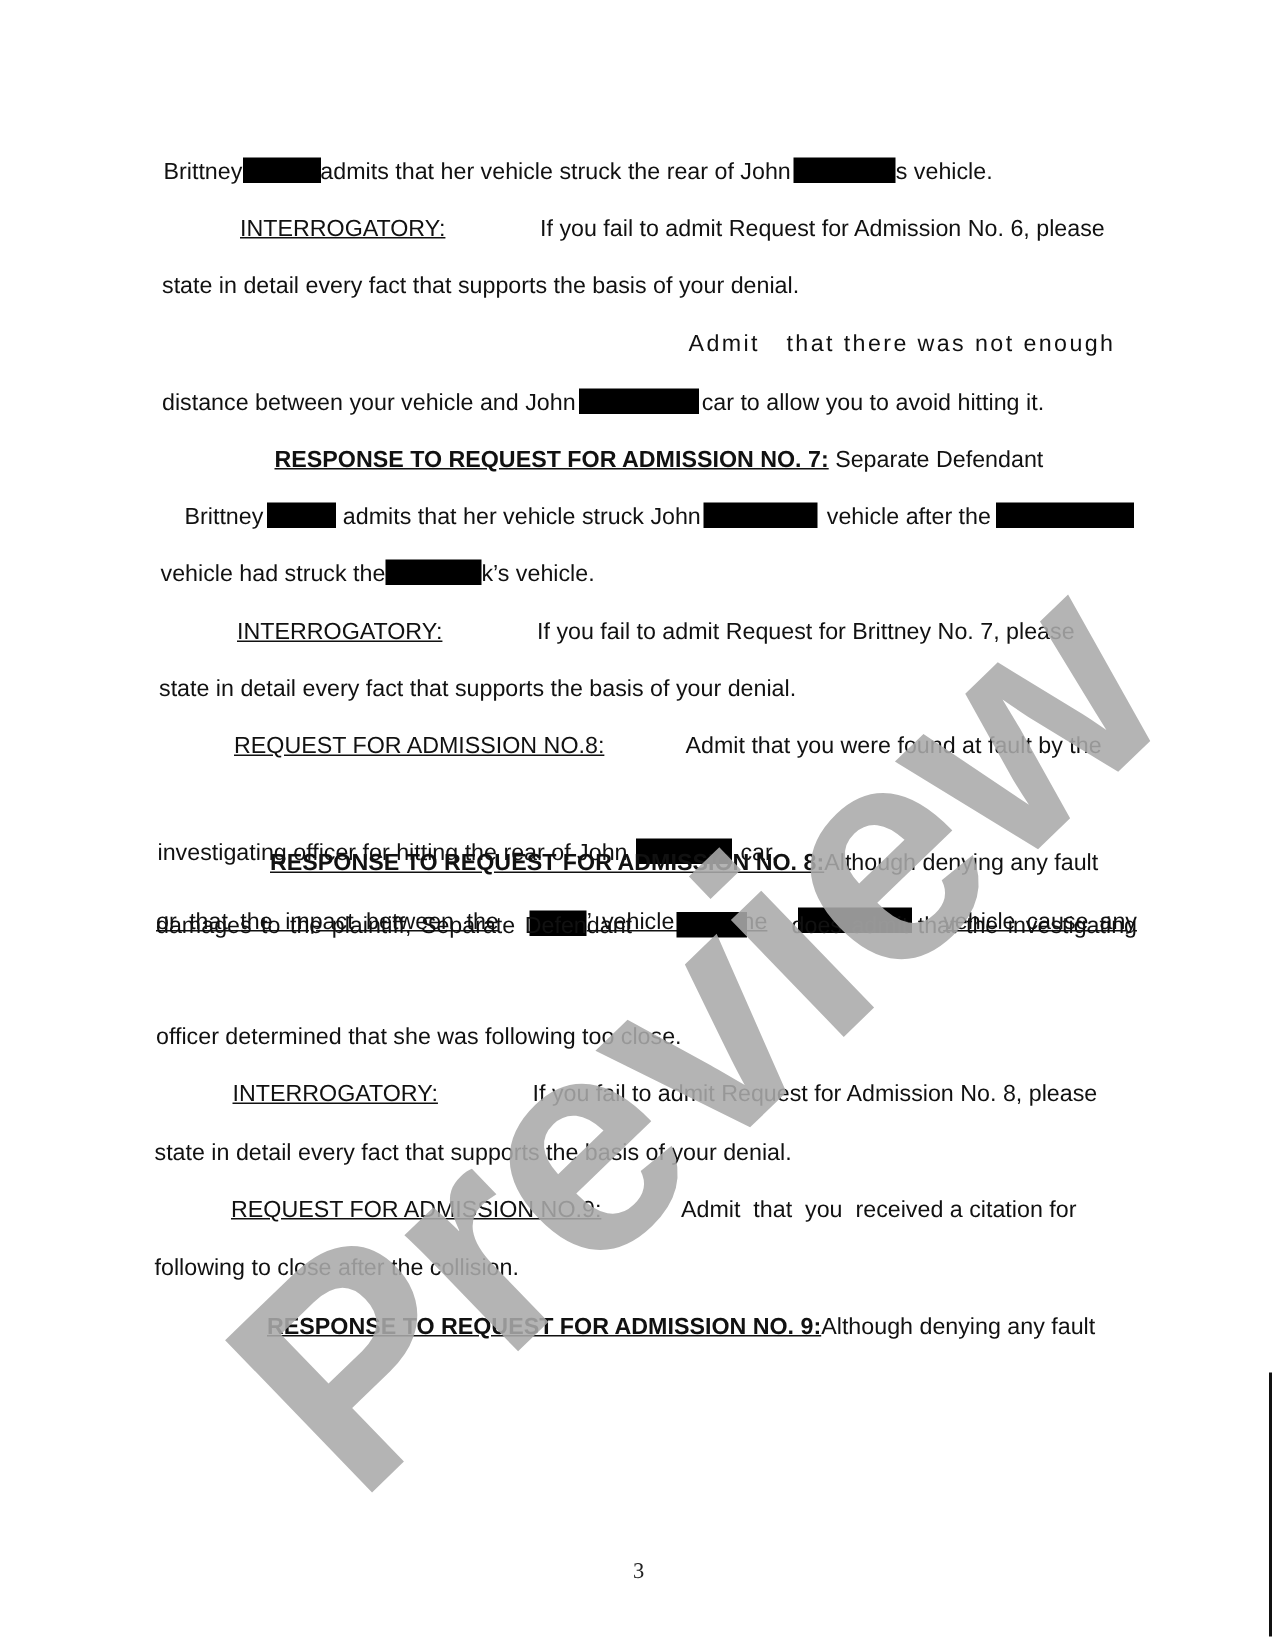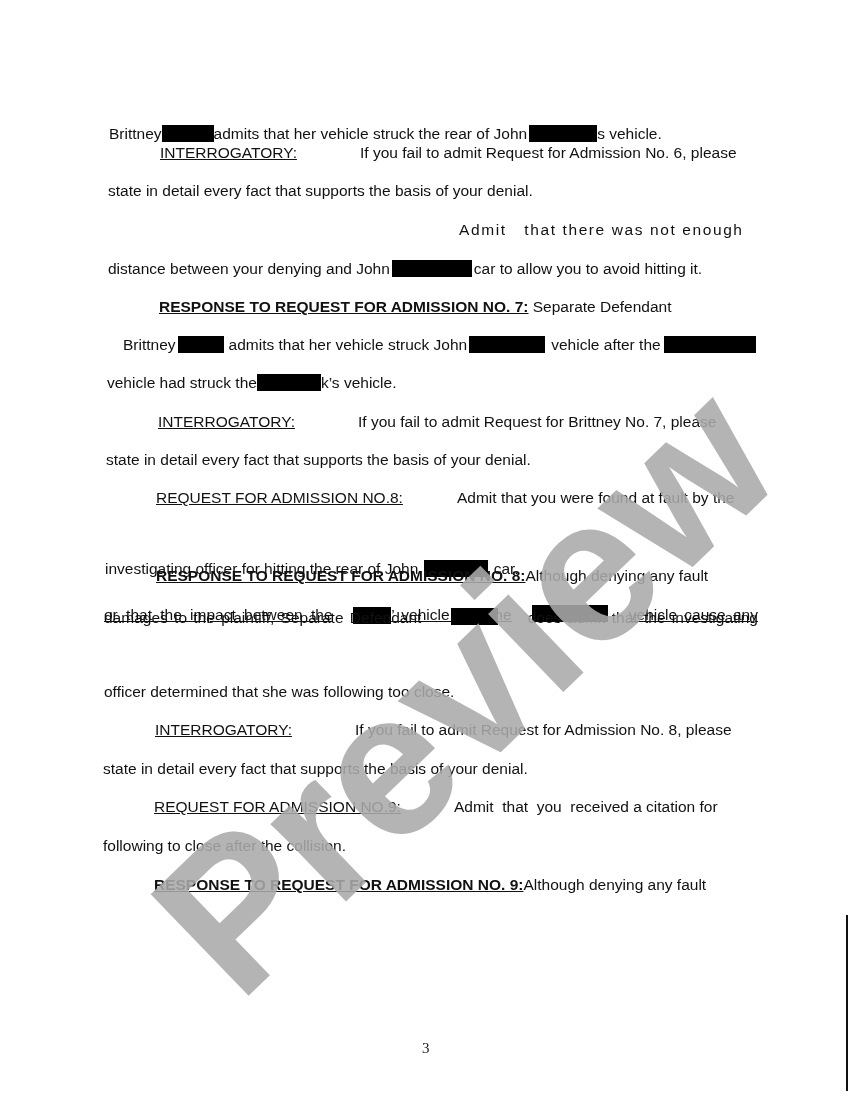--- a/index.html
+++ b/index.html
@@ -7,21 +7,21 @@
   .page {
     position: absolute; left: 0; top: 0; width: 850px; height: 1099px;
     background: #ffffff;
     font-family: "Liberation Sans", sans-serif;
     font-size: 15.5px; color: #111;
   }
   .line {
     position: absolute; white-space: nowrap; line-height: 20px;
   }
   .u { text-decoration: underline; }
-  .b { font-weight: bold; }
+  .b { font-weight: bold; margin-left: 24px; }
   .redact {
     display: inline-block; background: #000; height: 17px; vertical-align: -3px;
   }
   .just { display: flex; justify-content: space-between; }
   .watermark {
     position: absolute; left: 95px; top: 470px;
     font-family: "Liberation Sans", sans-serif; font-weight: bold;
     font-size: 205px; color: #aaaaaa; opacity: 0.88;
     transform: rotate(-44deg); transform-origin: 0 0;
     left: 118px; top: 880px; letter-spacing: -2px;
@@ -33,37 +33,37 @@
   }
   .edge-line {
     position: absolute; left: 846px; top: 915px; width: 2px; height: 176px; background: #111;
   }
 </style>
 </head>
 <body>
 
 <div class="page">
 
-  <div class="line" style="left:109px; top:105px;margin-top:19px;">
+  <div class="line" style="left:109px; top:105px;">
     <span>Brittney</span><span class="redact" style="width:52px;"></span><span>admits that her vehicle struck the rear of John</span><span class="redact" style="width:68px; margin-left:2px;"></span><span>s vehicle.</span>
   </div>
 
   <div class="line" style="left:160px; top:143px; width:602px;">
     <span class="u">INTERROGATORY:</span>
     <span style="position:absolute; left:200px;">If you fail to admit Request for Admission No. 6, please</span>
   </div>
 
   <div class="line" style="left:108px; top:181px;">state in detail every fact that supports the basis of your denial.</div>
 
   <div class="line" style="left:159px; top:220px; width:603px;">
     <span style="position:absolute; left:300px; letter-spacing:1.6px; white-space:pre;">Admit   that there was not enough</span>
   </div>
 
   <div class="line" style="left:108px; top:259px;">
-    <span>distance between your denying and John</span><span class="redact" style="width:80px; margin:0 2px;"></span><span>car to allow you to avoid hitting it.</span>
+    <span>distance between your vehicle and John</span><span class="redact" style="width:80px; margin:0 2px;"></span><span>car to allow you to avoid hitting it.</span>
   </div>
 
   <div class="line" style="left:159px; top:297px;">
     <span class="u b">RESPONSE TO REQUEST FOR ADMISSION NO. 7:</span>
     <span>Separate Defendant</span>
   </div>
 
   <div class="line" style="left:107px; top:335px;margin-left:16px;">
     <span>Brittney</span><span class="redact" style="width:46px; margin:0 5px 0 2px;"></span><span>admits that her vehicle struck John</span><span class="redact" style="width:76px; margin:0 6px 0 2px;"></span><span>vehicle after the</span><span class="redact" style="width:92px; margin-left:3px;"></span>
   </div>

